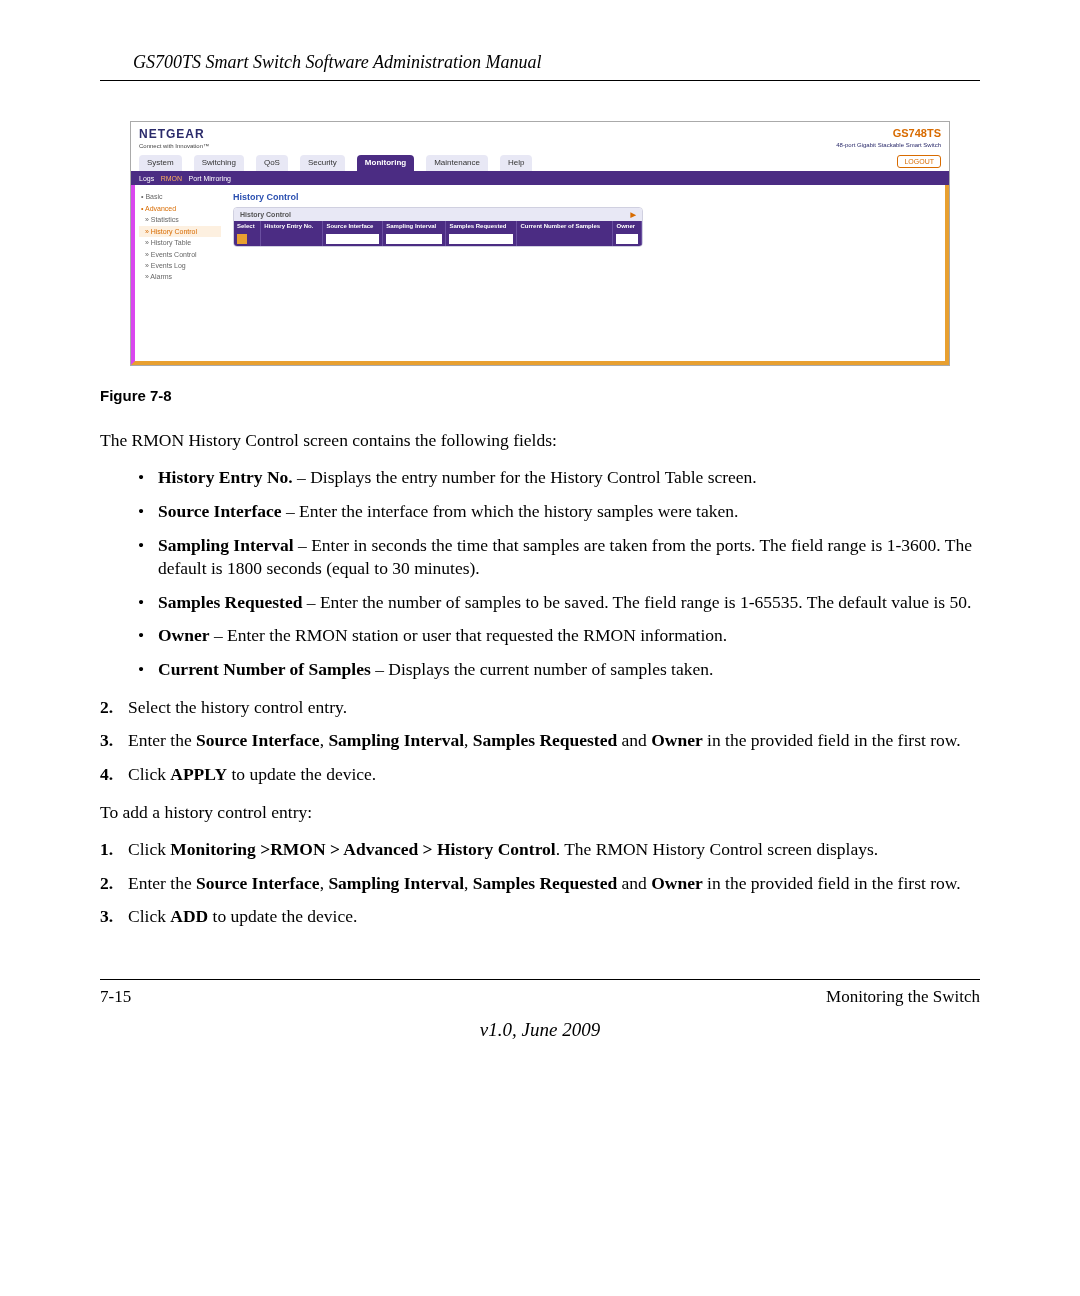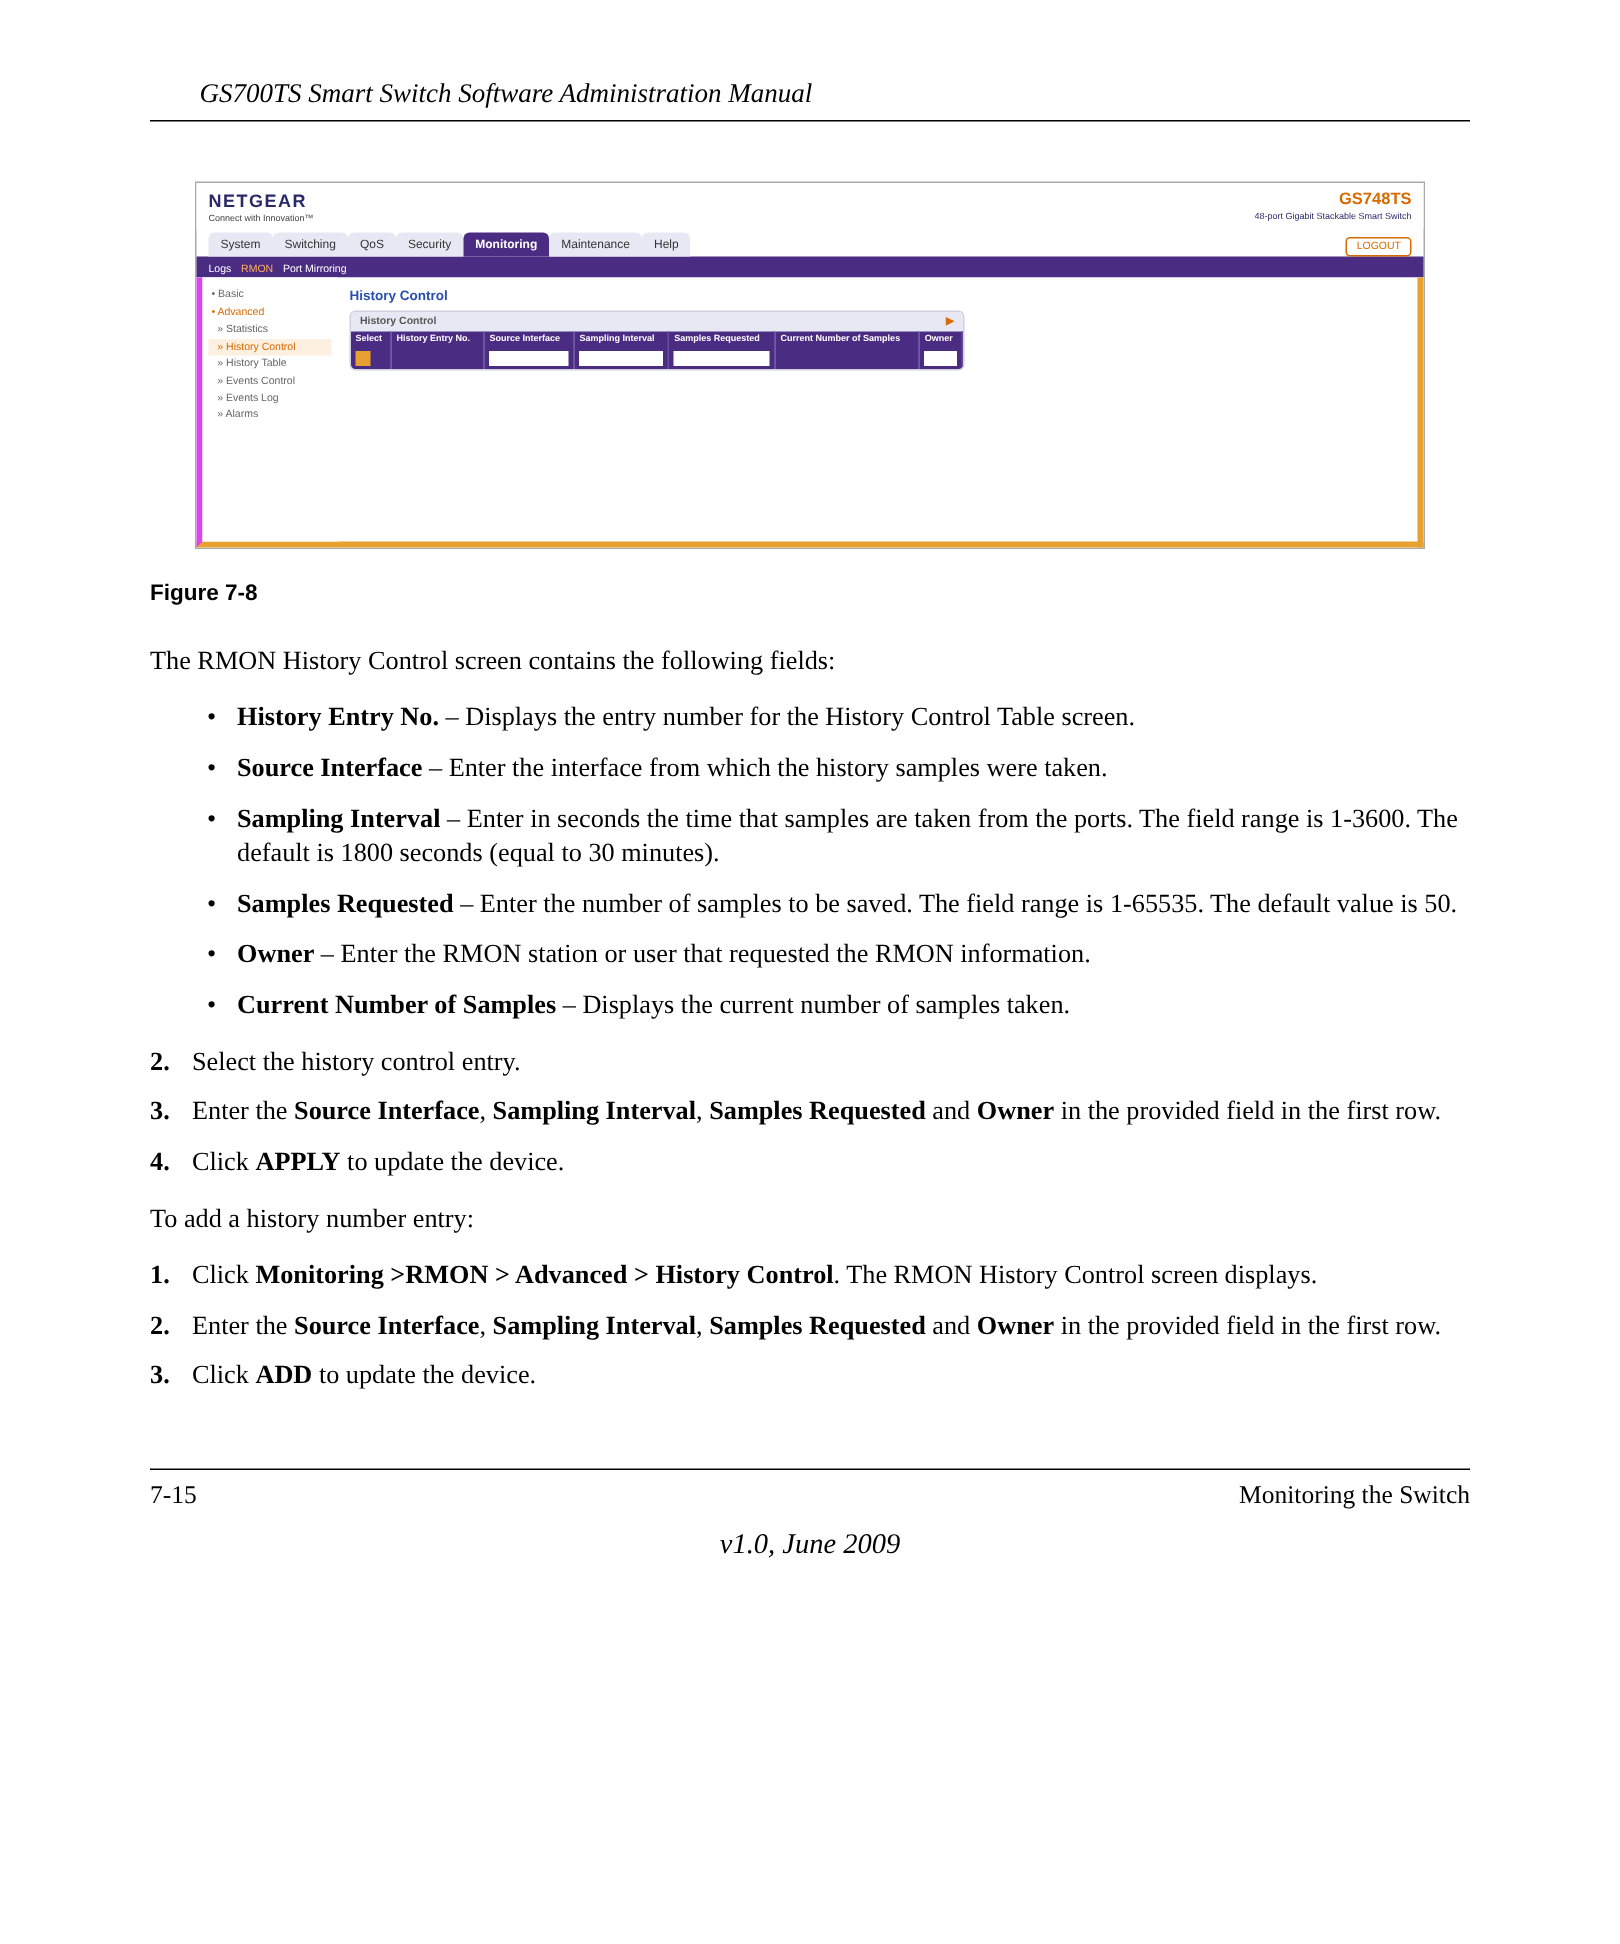--- a/index.html
+++ b/index.html
@@ -41,23 +41,23 @@
     padding: 4px 8px 2px 8px;
     background: #fff;
   }
   .ss-logo { font-weight: bold; letter-spacing: 1px; font-size: 12px; color: #2a2a6a; }
   .ss-logo-sub { font-size: 6px; color: #444; }
   .ss-model { text-align: right; }
   .ss-model-name { font-weight: bold; color: #d86b00; font-size: 11px; }
   .ss-model-sub { font-size: 6px; color: #2a2a6a; }
   .ss-tabs-row {
     display: flex;
-    align-items: flex-end;
+    align-items: flex-start;
     padding: 2px 8px 0 8px;
-    gap: 0;
+    gap: 12px;
   }
   .ss-tab {
     background: #e8e8f5;
     border-top-left-radius: 4px;
     border-top-right-radius: 4px;
     padding: 3px 8px;
     font-size: 8px;
     color: #333;
   }
   .ss-tab.active { background: #4b2c83; color: #fff; font-weight: bold; }
@@ -266,21 +266,21 @@
   <li><span class="bold">Owner</span><span> – Enter the RMON station or user that requested the RMON information.</span></li>
   <li><span class="bold">Current Number of Samples</span><span> – Displays the current number of samples taken.</span></li>
 </ul>
 
 <ol class="steps">
   <li><span class="num">2.</span><span>Select the history control entry.</span></li>
   <li><span class="num">3.</span><span>Enter the </span><span class="bold">Source Interface</span><span>, </span><span class="bold">Sampling Interval</span><span>, </span><span class="bold">Samples Requested</span><span> and </span><span class="bold">Owner</span><span></span><span> in the provided field in the first row.</span></li>
   <li><span class="num">4.</span><span>Click </span><span class="bold">APPLY</span><span> to update the device.</span></li>
 </ol>
 
-<p class="subpara">To add a history number entry:</p>
+<p class="subpara">To add a history control entry:</p>
 
 <ol class="steps">
   <li><span class="num">1.</span><span>Click </span><span class="bold">Monitoring &gt;RMON &gt; Advanced &gt; History Control</span><span>. The RMON History Control screen displays.</span></li>
   <li><span class="num">2.</span><span>Enter the </span><span class="bold">Source Interface</span><span>, </span><span class="bold">Sampling Interval</span><span>, </span><span class="bold">Samples Requested</span><span> and </span><span class="bold">Owner</span><span> in the provided field in the first row.</span></li>
   <li><span class="num">3.</span><span>Click </span><span class="bold">ADD</span><span> to update the device.</span></li>
 </ol>
 
 <hr class="footer-rule">
 <div class="footer-row">
   <span>7-15</span>

